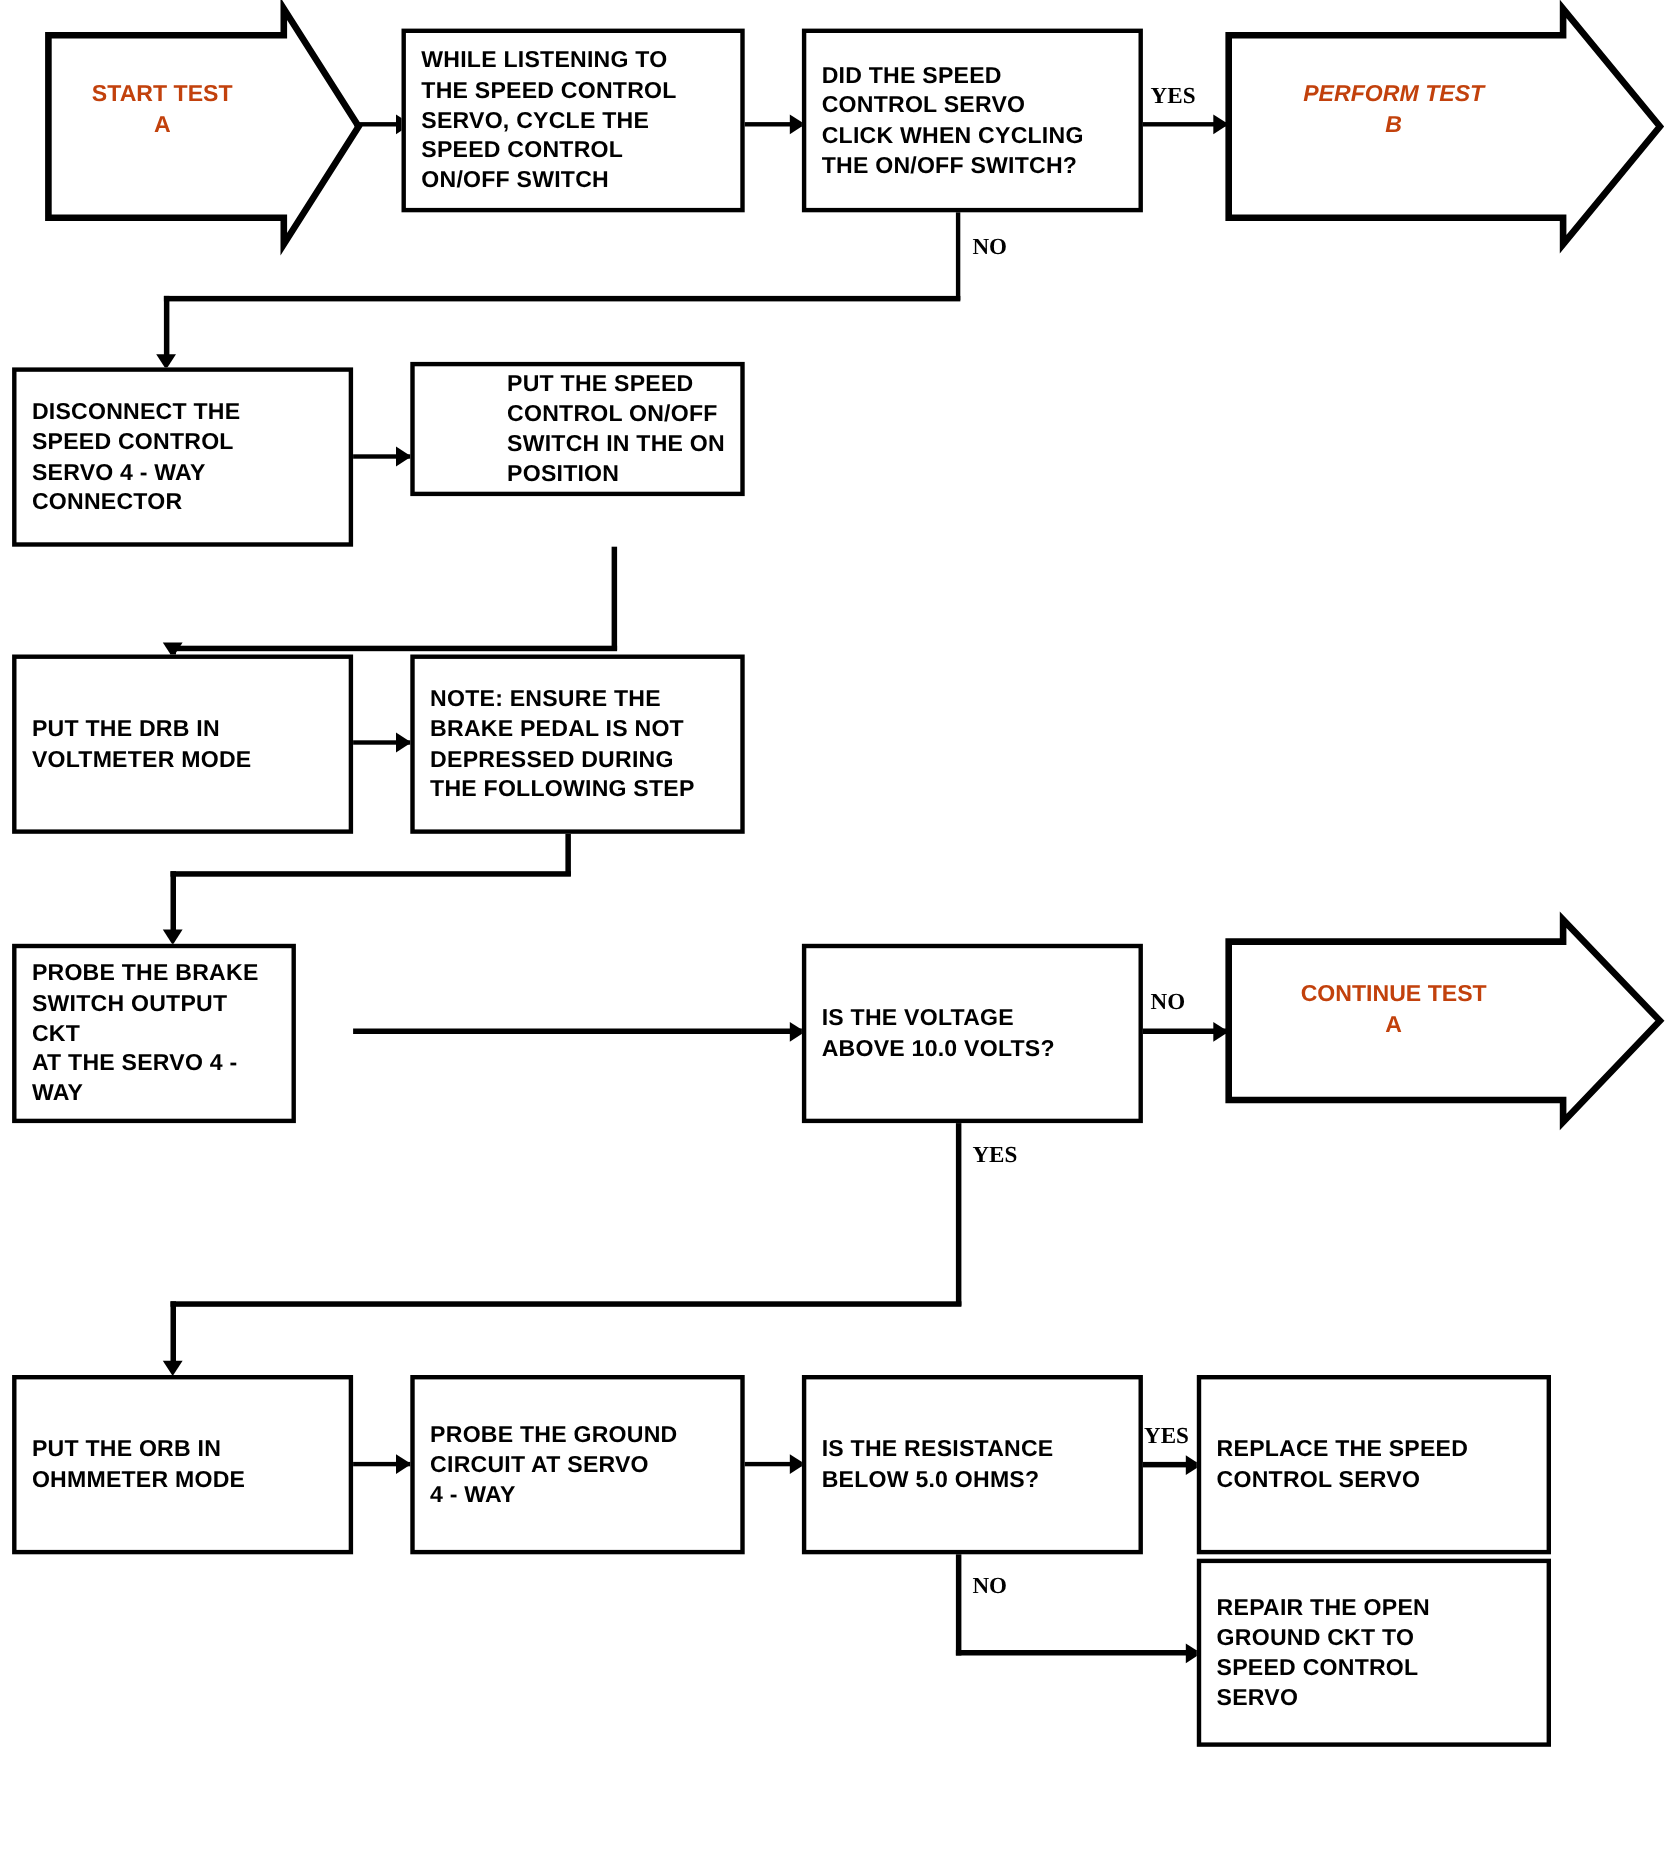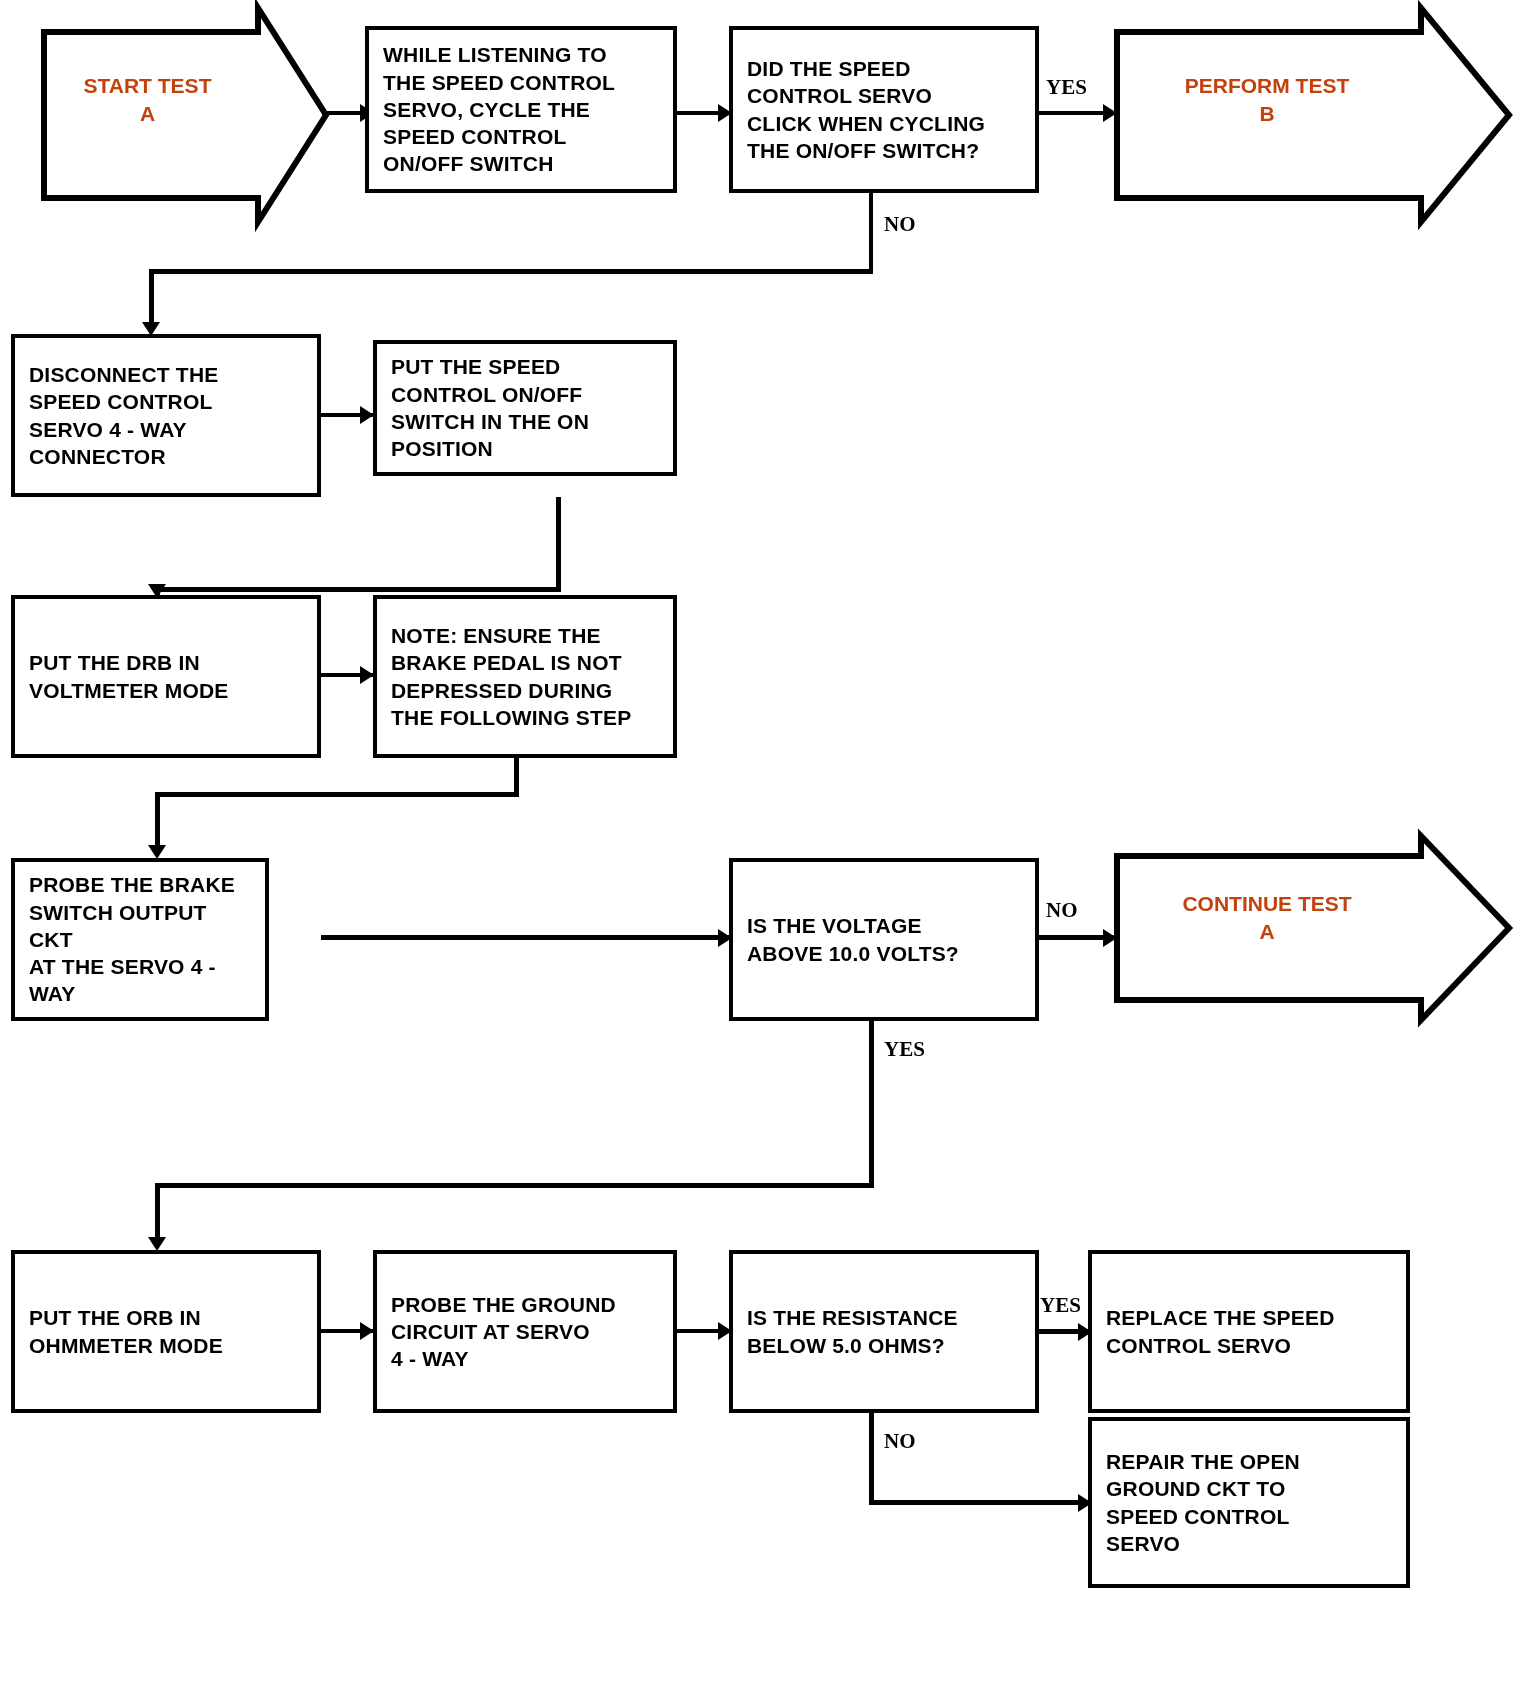--- a/index.html
+++ b/index.html
@@ -121,21 +121,21 @@
     <span class="label">DID THE SPEED
 CONTROL SERVO
 CLICK WHEN CYCLING
 THE ON/OFF SWITCH?</span>
   </div>
 
   <div class="ln" style="left:1039px; top:111px; width:78px; height:4px;"></div>
   <div class="arrowhead right" style="left:1103px; top:104px;"></div>
   <div class="edge-label" style="left:1046px; top:75px;">YES</div>
 
-  <div class="terminator" style="left:1113px; top:4px; width:400px; height:222px;">
+  <div class="terminator" style="left:1113px; top:4px; width:400px; height:222px;font-style:italic;">
     <svg width="400" height="222" viewBox="0 0 400 222" aria-hidden="true">
       <path d="M4,28 L308,28 L308,4 L396,111 L308,218 L308,194 L4,194 Z" fill="#ffffff" stroke="#000000" stroke-width="6" stroke-linejoin="miter"></path>
     </svg>
     <div class="tlabel" style="left:18px; top:68px; width:272px;">PERFORM TEST
 B</div>
   </div>
 
   <div class="ln" style="left:869px; top:193px; width:4px; height:80px;"></div>
   <div class="ln" style="left:149px; top:269px; width:724px; height:5px;"></div>
   <div class="ln" style="left:149px; top:269px; width:5px; height:62px;"></div>
@@ -145,21 +145,21 @@
   <div class="node box" style="left:11px; top:334px; width:310px; height:163px;">
     <span class="label">DISCONNECT THE
 SPEED CONTROL
 SERVO 4 - WAY
 CONNECTOR</span>
   </div>
 
   <div class="ln" style="left:321px; top:413px; width:54px; height:4px;"></div>
   <div class="arrowhead right" style="left:360px; top:406px;"></div>
 
-  <div class="node box" style="left:373px; top:340px; width:304px; height:136px;">
+  <div class="node box" style="left:373px; top:329px; width:304px; height:122px;justify-content:flex-end;">
     <span class="label">PUT THE SPEED
 CONTROL ON/OFF
 SWITCH IN THE ON
 POSITION</span>
   </div>
 
   <div class="ln" style="left:556px; top:497px; width:5px; height:94px;"></div>
   <div class="ln" style="left:155px; top:587px; width:406px; height:5px;"></div>
   <div class="ln" style="left:155px; top:587px; width:5px; height:0px;"></div>
 

